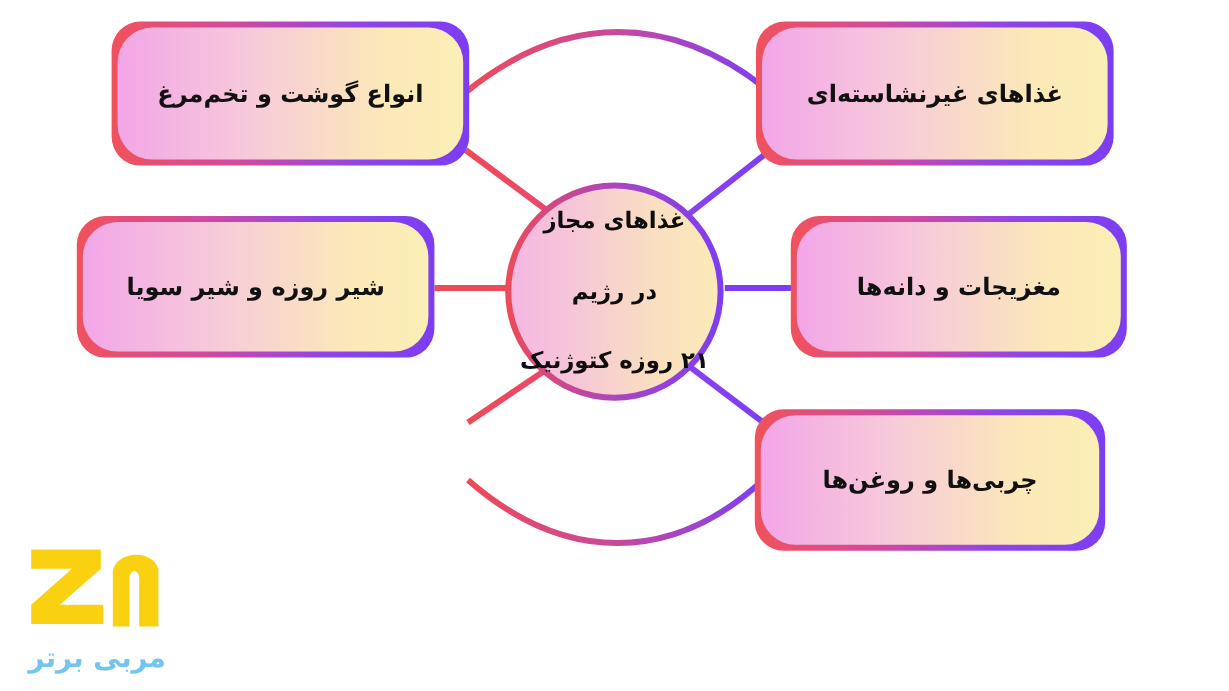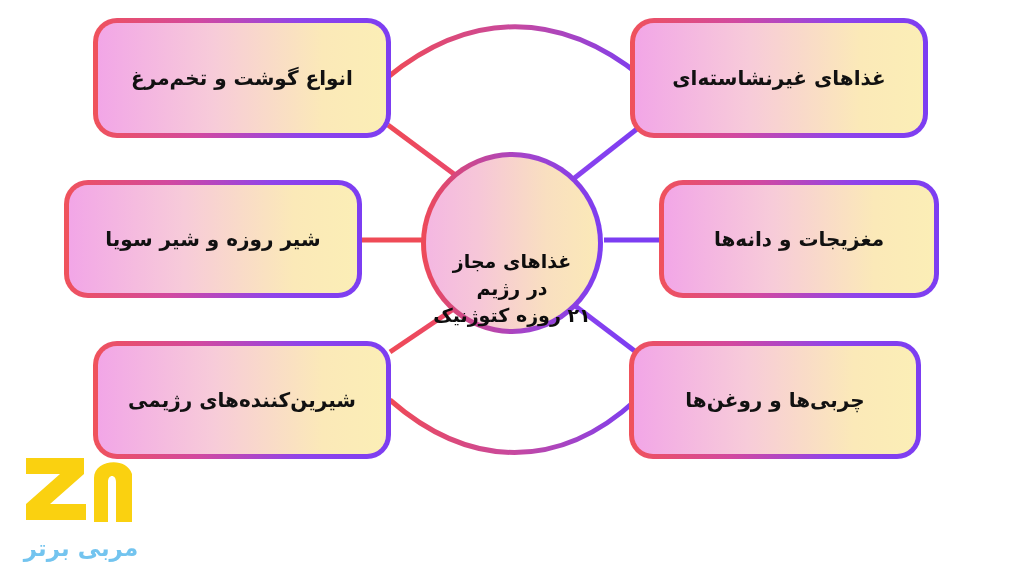--- a/index.html
+++ b/index.html
@@ -29,21 +29,21 @@
     position: absolute;
     z-index: 2;
     border-radius: 24px;
     padding: 5px;
     box-sizing: border-box;
     background: linear-gradient(to left, #7c3df2 0%, #8f44ea 30%, #d2499f 65%, #f0525b 100%);
   }
   .node-inner {
     width: 100%;
     height: 100%;
-    border-radius: 19px;
+    border-radius: 29px;
     box-sizing: border-box;
     display: flex;
     align-items: center;
     justify-content: center;
     text-align: center;
     padding: 4px 16px;
     background: linear-gradient(to left, #fbeeb6 0%, #fbe9b8 22%, #f7cbd9 60%, #f2a6e7 100%);
   }
   .node-label {
     font-size: 20px;
@@ -62,22 +62,23 @@
     background: linear-gradient(to left, #7c3df2 0%, #a544c9 45%, #ef4a57 100%);
   }
   .hub-inner {
     width: 100%;
     height: 100%;
     border-radius: 50%;
     box-sizing: border-box;
     display: flex;
     flex-direction: column;
     align-items: center;
-    justify-content: flex-end;
+    justify-content: center;
     background: linear-gradient(to left, #fbe9b7 0%, #f9dfc0 30%, #f6c6d8 70%, #f4b7e2 100%);
+    gap: 32px;
   }
   .hub-line {
     font-size: 19px;
     font-weight: bold;
     color: #0d0d0d;
     line-height: 1.42;
     white-space: nowrap;
   }
   #logo {
     position: absolute;
@@ -152,25 +153,20 @@
       <span class="node-label">شیر روزه و شیر سویا</span>
     </div>
   </div>
 
   <div class="node-shell" style="left:659px; top:180px; width:280px; height:118px;">
     <div class="node-inner">
       <span class="node-label">مغزیجات و دانه‌ها</span>
     </div>
   </div>
 
-  <div class="node-shell" style="left:93px; top:341px; width:298px; height:118px;">
-    <div class="node-inner">
-      <span class="node-label">شیرین‌کننده‌های رژیمی</span>
-    </div>
-  </div>
 
   <div class="node-shell" style="left:629px; top:341px; width:292px; height:118px;">
     <div class="node-inner">
       <span class="node-label">چربی‌ها و روغن‌ها</span>
     </div>
   </div>
 
   <div class="hub-shell" style="left:421px; top:152px; width:182px; height:182px;">
     <div class="hub-inner">
       <span class="hub-line">غذاهای مجاز</span>

